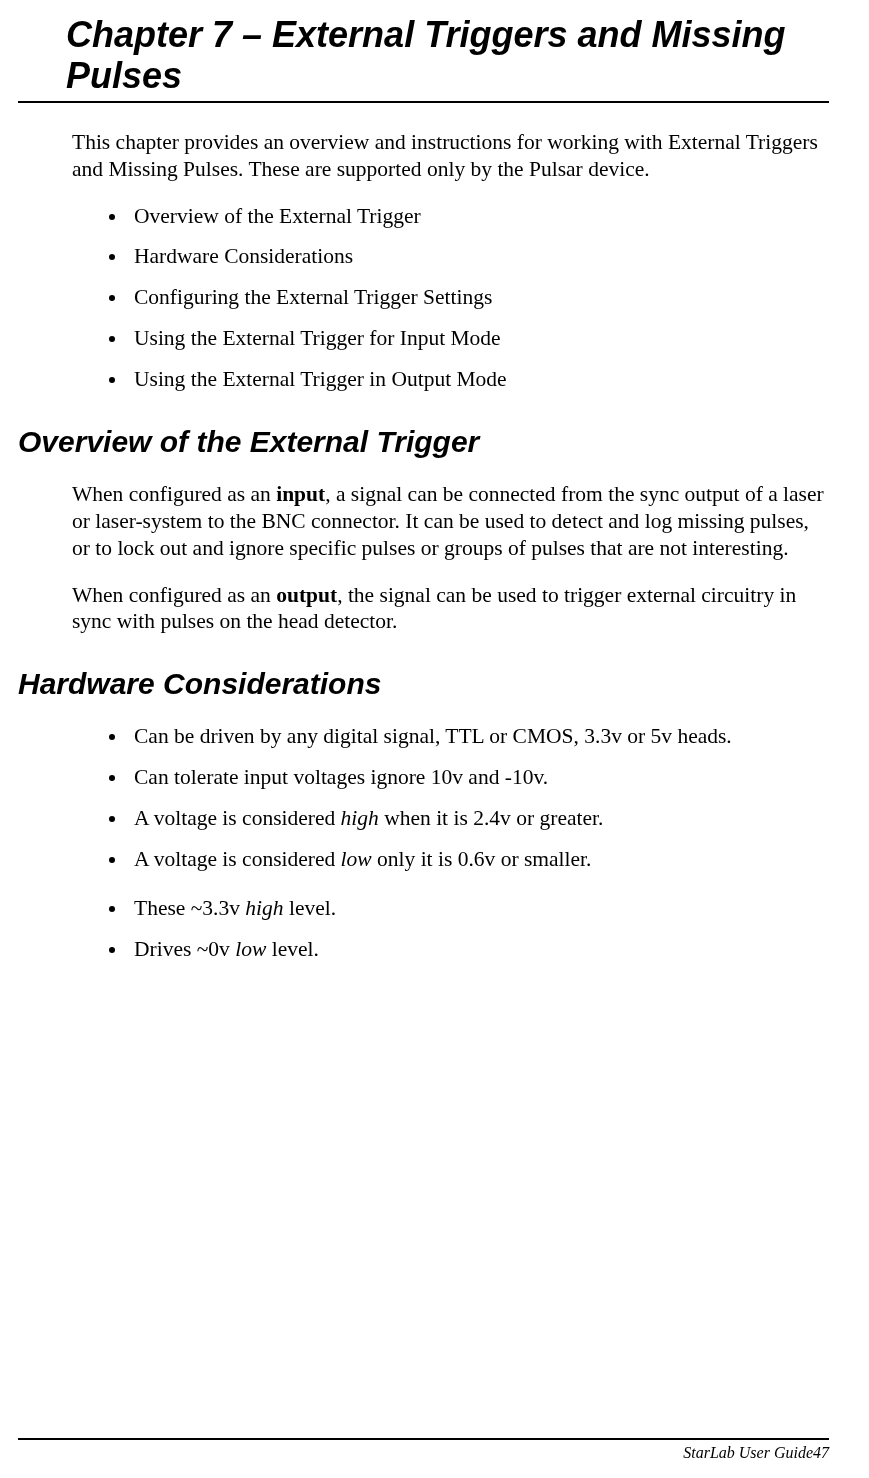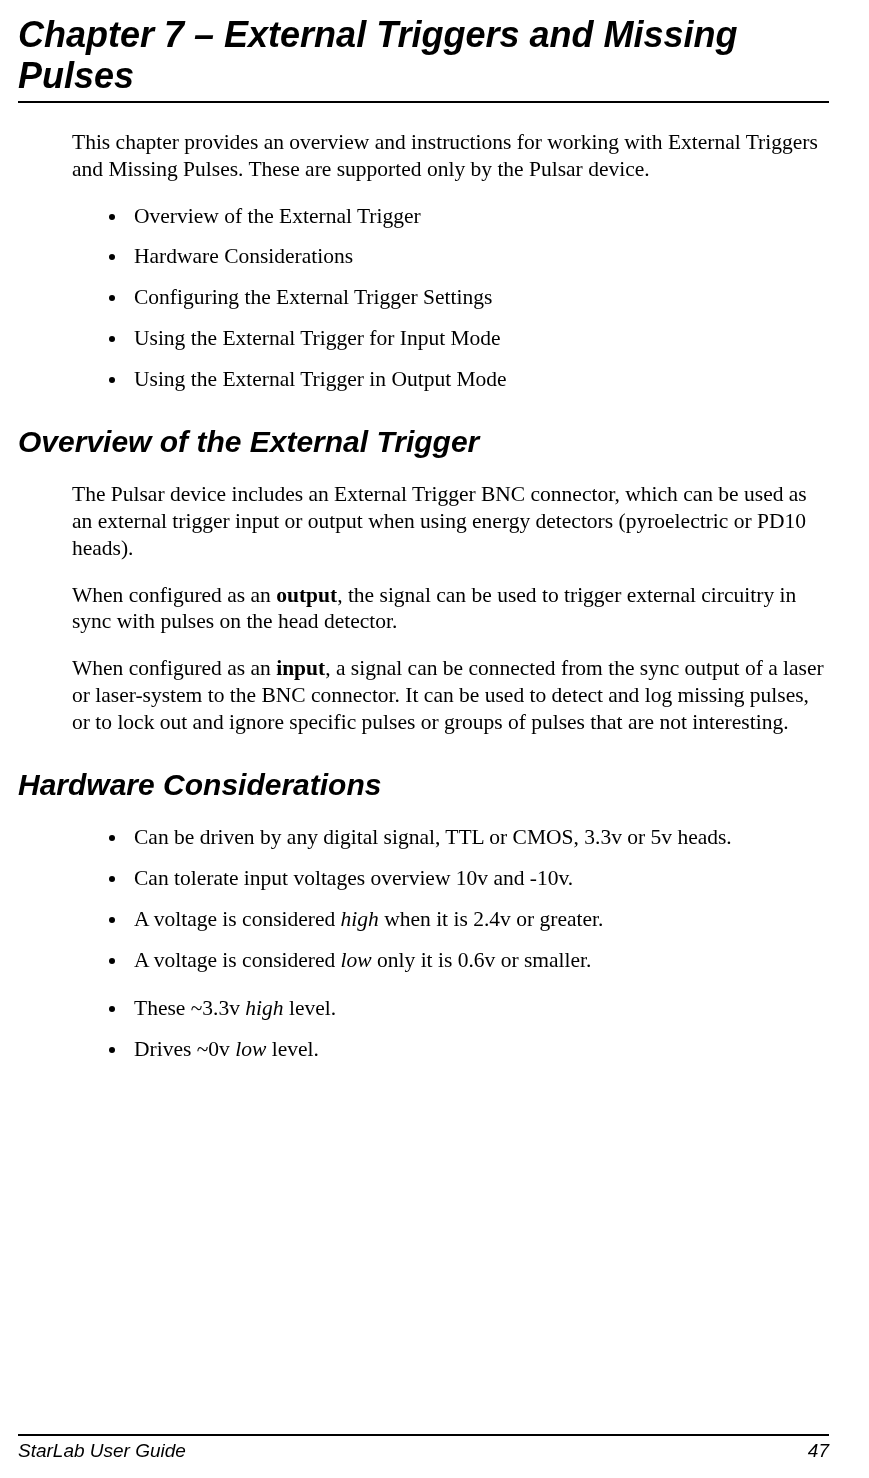--- a/index.html
+++ b/index.html
@@ -1,29 +1,30 @@
 <!DOCTYPE html>
 <html><head>
 <meta charset="utf-8">
 <style>
-  * { box-sizing: border-box; margin: 0; padding: 0; }
+  * { box-sizing: border-box; margin: 0; padding: 0; font-family: Liberation Serif, serif; }
   html, body { width: 869px; height: 1478px; background: #fff; }
   body {
     font-family: "Times New Roman", Times, serif;
     color: #000;
     padding: 14px 40px 0 18px;
     position: relative;
   }
   .chapter-title {
     font-family: Arial, Helvetica, sans-serif;
     font-weight: bold;
     font-style: italic;
     font-size: 36px;
     line-height: 1.15;
     margin-bottom: 4px;
+    margin-left: 48px;
   }
   .hr {
     border: none;
     border-top: 2px solid #000;
     margin-bottom: 26px;
   }
   .body-block {
     margin-left: 54px;
     font-size: 21.5px;
     line-height: 1.25;
@@ -53,24 +54,24 @@
     right: 40px;
     bottom: 16px;
   }
   .footer-hr {
     border: none;
     border-top: 2px solid #000;
     margin-bottom: 4px;
   }
   .footer-row {
     display: flex;
-    justify-content: space-between;
+    justify-content: flex-end;
     font-family: Arial, Helvetica, sans-serif;
     font-style: italic;
-    font-size: 19px;
+    font-size: 16px;
   }
 </style>
 </head>
 <body>
 
 <h1 class="chapter-title">Chapter 7 – External Triggers and Missing Pulses</h1>
 <hr class="hr">
 
 <div class="body-block">
   <p class="para">This chapter provides an overview and instructions for working with External Triggers and Missing Pulses. These are supported only by the Pulsar device.</p>
@@ -79,35 +80,34 @@
     <li>Hardware Considerations</li>
     <li>Configuring the External Trigger Settings</li>
     <li>Using the External Trigger for Input Mode</li>
     <li>Using the External Trigger in Output Mode</li>
   </ul>
 </div>
 
 <h2 class="section-title">Overview of the External Trigger</h2>
 
 <div class="body-block">
-  <p class="para">The Pulsar device includes an External Trigger BNC connector, which can be used as an external trigger input or output when using energy detectors (pyroelectric or PD10 heads).</p>
+  <p class="para">
+    <span>When configured as an </span><span class="bold">input</span><span>, a signal can be connected from the sync output of a laser or laser-system to the BNC connector. It can be used to detect and log missing pulses, or to lock out and ignore specific pulses or groups of pulses that are not interesting.</span>
+  </p>
   <p class="para">
     <span>When configured as an </span><span class="bold">output</span><span>, the signal can be used to trigger external circuitry in sync with pulses on the head detector.</span>
-  </p>
-  <p class="para">
-    <span>When configured as an </span><span class="bold">input</span><span>, a signal can be connected from the sync output of a laser or laser-system to the BNC connector. It can be used to detect and log missing pulses, or to lock out and ignore specific pulses or groups of pulses that are not interesting.</span>
   </p>
 </div>
 
 <h2 class="section-title">Hardware Considerations</h2>
 
 <div class="body-block">
   <ul class="bullets">
     <li>Can be driven by any digital signal, TTL or CMOS, 3.3v or 5v heads.</li>
-    <li>Can tolerate input voltages overview 10v and -10v.</li>
+    <li>Can tolerate input voltages ignore 10v and -10v.</li>
     <li>
       <span>A voltage is considered </span><span class="ital">high</span><span> when it is 2.4v or greater.</span>
     </li>
     <li>
       <span>A voltage is considered </span><span class="ital">low</span><span> only it is 0.6v or smaller.</span>
     </li>
   </ul>
   <ul class="bullets">
     <li>
       <span>These ~3.3v </span><span class="ital">high</span><span> level.</span>

